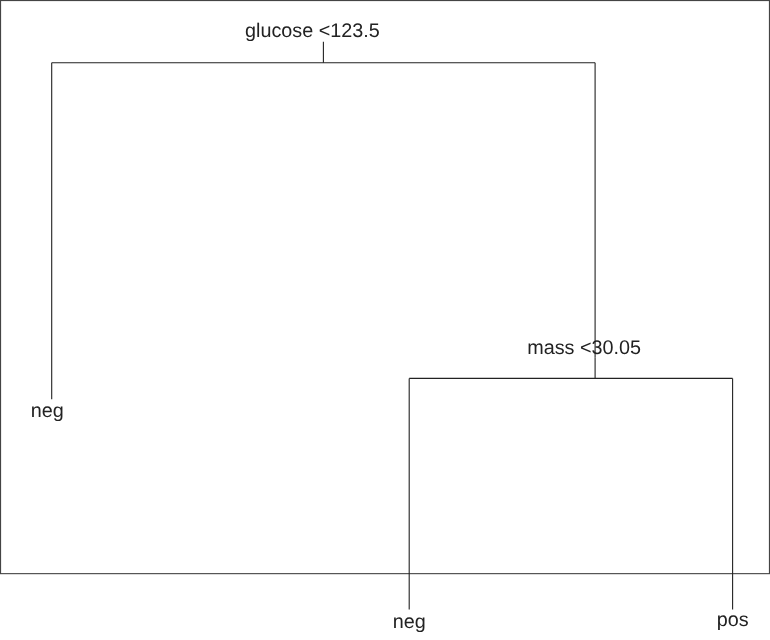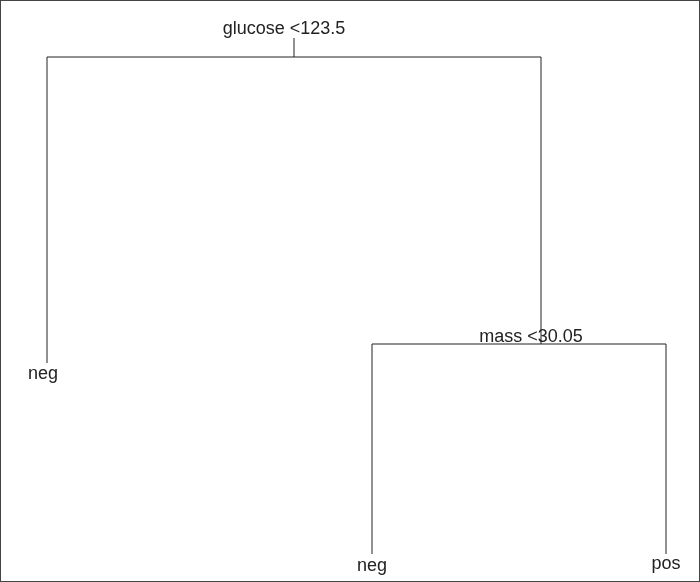--- a/index.html
+++ b/index.html
@@ -9,21 +9,21 @@
     height: 582px;
     background: #ffffff;
     font-family: "Helvetica Neue", Helvetica, Arial, sans-serif;
     font-size: 18px;
     color: #222222;
   }
   .frame {
     box-sizing: border-box;
     position: relative;
     width: 700px;
-    height: 582px;
+    height: 522px;
     border: 1px solid #444444;
   }
   svg line {
     stroke: #222222;
     stroke-width: 1;
   }
   .label {
     position: absolute;
     white-space: nowrap;
     line-height: 1;
@@ -57,19 +57,19 @@
 
     <line x1="371" y1="343" x2="371" y2="553"></line>
 
     <line x1="665" y1="343" x2="665" y2="553"></line>
   </svg>
 
   <div class="label center" style="left:283px; top:27px;">glucose &lt;123.5</div>
 
   <div class="label left-align" style="left:27px; top:372px;">neg</div>
 
-  <div class="label center" style="left:530px; top:315px;margin-top:20px;">mass &lt;30.05</div>
+  <div class="label center" style="left:530px; top:315px;">mass &lt;30.05</div>
 
   <div class="label center" style="left:371px; top:564px;">neg</div>
 
   <div class="label center" style="left:665px; top:562px;">pos</div>
 
 </div>
 
 </body></html>

